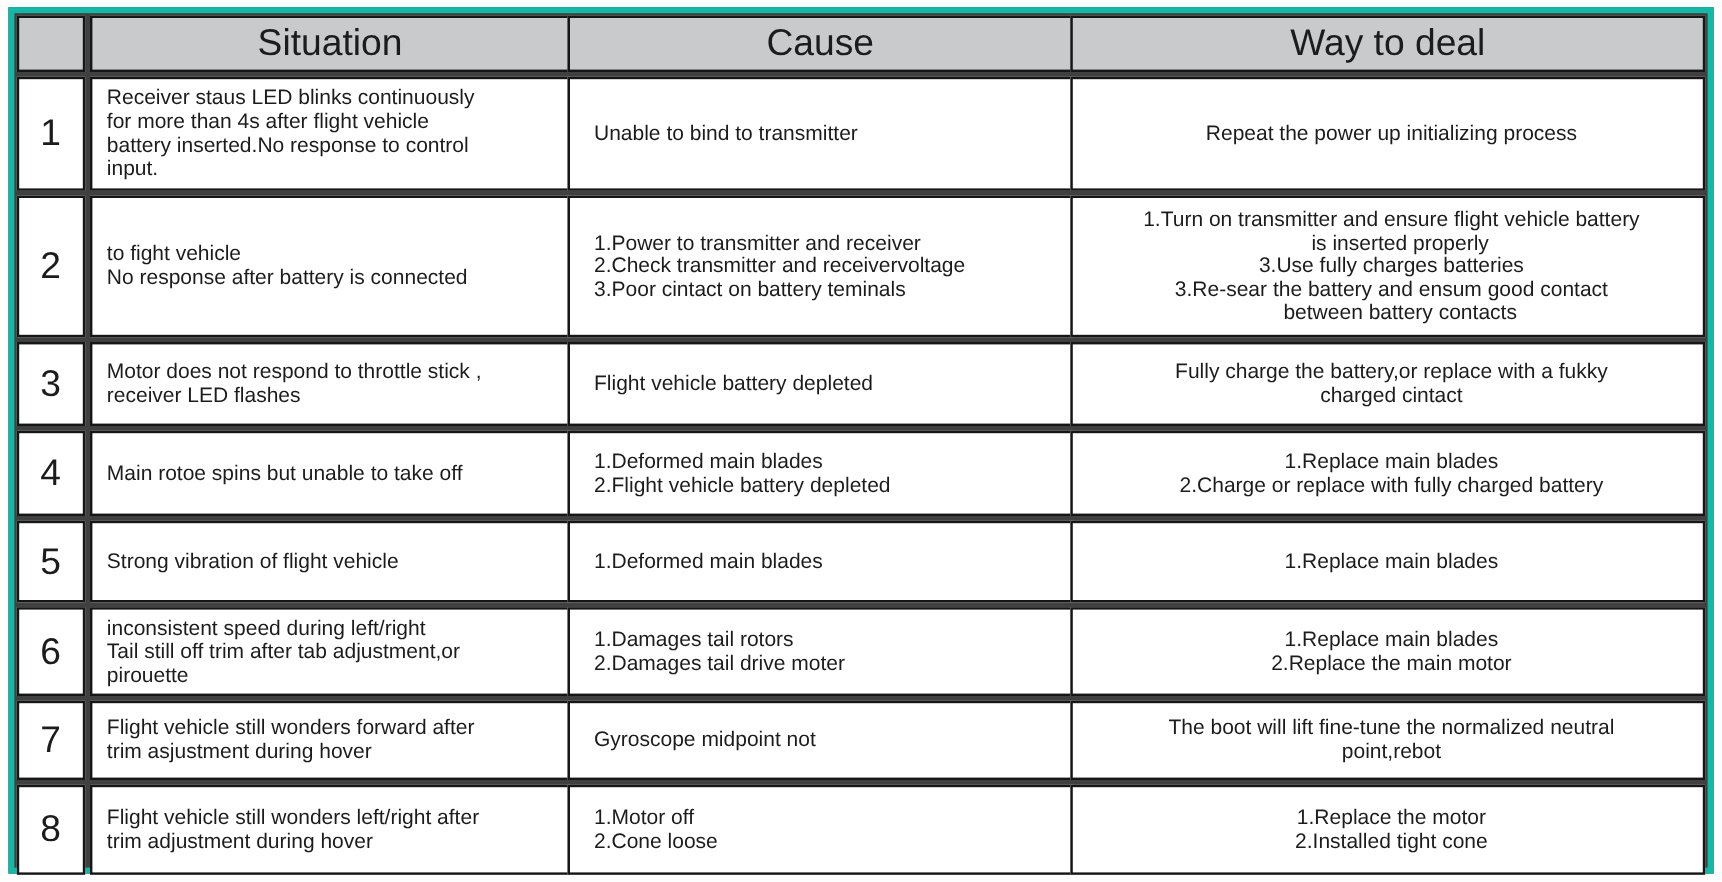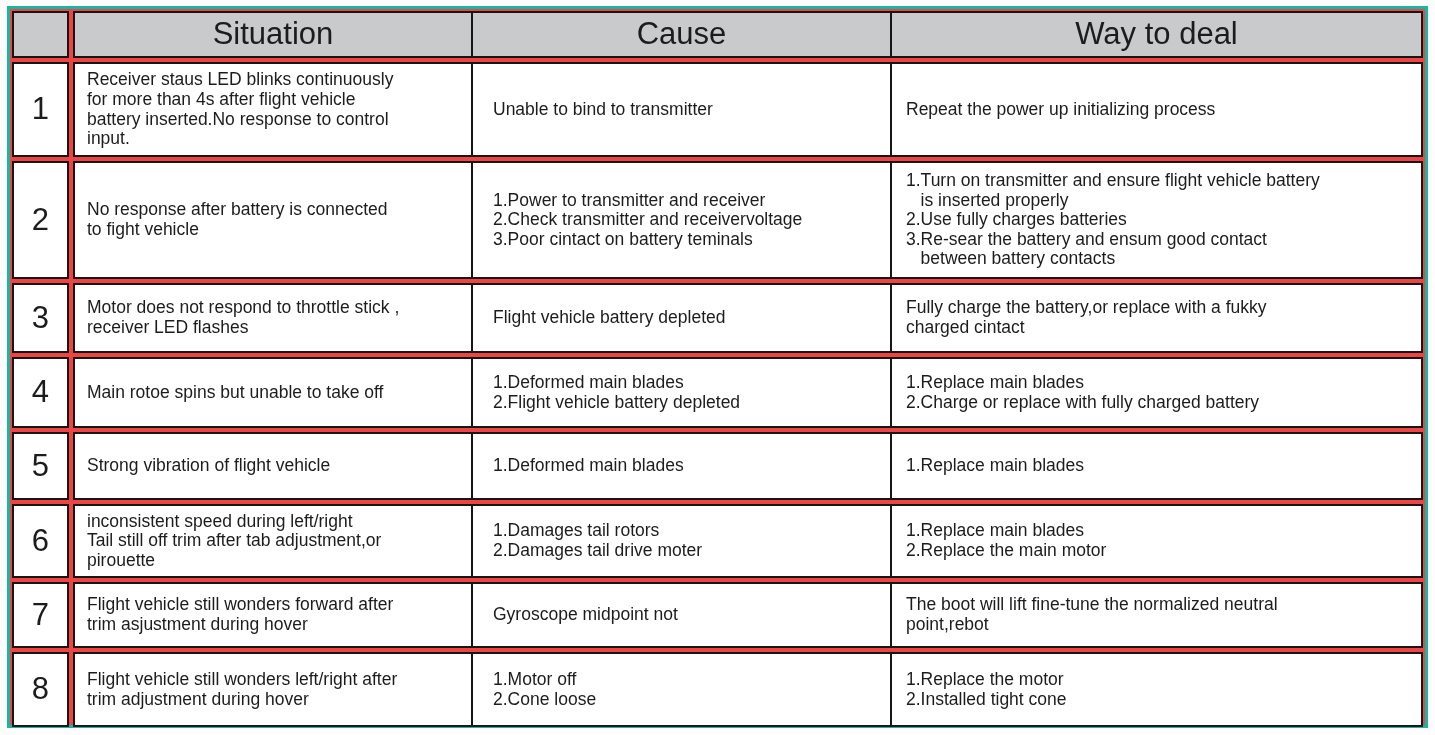--- a/index.html
+++ b/index.html
@@ -7,22 +7,22 @@
     width:1435px;height:735px;overflow:hidden;
     font-family:"Liberation Sans","DejaVu Sans",sans-serif;
     color:#1c1c1c;
     -webkit-font-smoothing:antialiased;
   }
   .table-frame{
     box-sizing:border-box;
     margin:6px 7px;
     width:1421px;
     height:722px;
-    border:3px solid #14b8a6;
-    background:#ef4444;
+    border:5px solid #14b8a6;
+    background:#404040;
     padding:2px;
   }
   .t-row{
     display:flex;
     align-items:stretch;
     margin-bottom:4px;
   }
   .t-row:last-child{margin-bottom:0;}
   .cell{
     box-sizing:border-box;
@@ -38,21 +38,21 @@
   .c-num{
     width:57px;
     flex:0 0 57px;
     margin-right:4px;
     align-items:center;
     font-size:31px;
     letter-spacing:0.5px;
   }
   .c-sit{width:400px;flex:0 0 400px;padding:5px 8px 5px 12px;}
   .c-cause{width:421px;flex:0 0 421px;margin-left:-2px;padding:5px 8px 5px 20px;}
-  .c-way{flex:1 1 auto;margin-left:-2px;padding:5px 8px 5px 14px;}
+  .c-way{flex:1 1 auto;margin-left:-2px;padding:5px 8px 5px 14px;text-align:center;}
   
   .t-header .cell{
     background:#c9cacb;
     align-items:center;
     justify-content:center;
     font-size:31px;
     padding:0;
   }
   .t-header{height:47px;}
   .t-header .cell{height:47px;}
@@ -79,23 +79,23 @@
   </div>
   <div id="rows-container">
       <div class="t-row">
         <div class="cell c-num rh-0">1</div>
         <div class="cell c-sit rh-0"><div class="cell-line">Receiver staus LED blinks continuously</div><div class="cell-line">for more than 4s after flight vehicle</div><div class="cell-line">battery inserted.No response to control</div><div class="cell-line">input.</div></div>
         <div class="cell c-cause rh-0"><div class="cell-line">Unable to bind to transmitter</div></div>
         <div class="cell c-way rh-0"><div class="cell-line">Repeat the power up initializing process</div></div>
       </div>
       <div class="t-row">
         <div class="cell c-num rh-1">2</div>
-        <div class="cell c-sit rh-1"><div class="cell-line">No response after battery is connected</div><div class="cell-line">to fight vehicle</div></div>
+        <div class="cell c-sit rh-1"><div class="cell-line">to fight vehicle</div><div class="cell-line">No response after battery is connected</div></div>
         <div class="cell c-cause rh-1"><div class="cell-line">1.Power to transmitter and receiver</div><div class="cell-line">2.Check transmitter and receivervoltage</div><div class="cell-line">3.Poor cintact on battery teminals</div></div>
-        <div class="cell c-way rh-1"><div class="cell-line">1.Turn on transmitter and ensure flight vehicle battery</div><div class="cell-line">   is inserted properly</div><div class="cell-line">2.Use fully charges batteries</div><div class="cell-line">3.Re-sear the battery and ensum good contact</div><div class="cell-line">   between battery contacts</div></div>
+        <div class="cell c-way rh-1"><div class="cell-line">1.Turn on transmitter and ensure flight vehicle battery</div><div class="cell-line">   is inserted properly</div><div class="cell-line">3.Use fully charges batteries</div><div class="cell-line">3.Re-sear the battery and ensum good contact</div><div class="cell-line">   between battery contacts</div></div>
       </div>
       <div class="t-row">
         <div class="cell c-num rh-2">3</div>
         <div class="cell c-sit rh-2"><div class="cell-line">Motor does not respond to throttle stick ,</div><div class="cell-line">receiver LED flashes</div></div>
         <div class="cell c-cause rh-2"><div class="cell-line">Flight vehicle battery depleted</div></div>
         <div class="cell c-way rh-2"><div class="cell-line">Fully charge the battery,or replace with a fukky</div><div class="cell-line">charged cintact</div></div>
       </div>
       <div class="t-row">
         <div class="cell c-num rh-3">4</div>
         <div class="cell c-sit rh-3"><div class="cell-line">Main rotoe spins but unable to take off</div></div>

